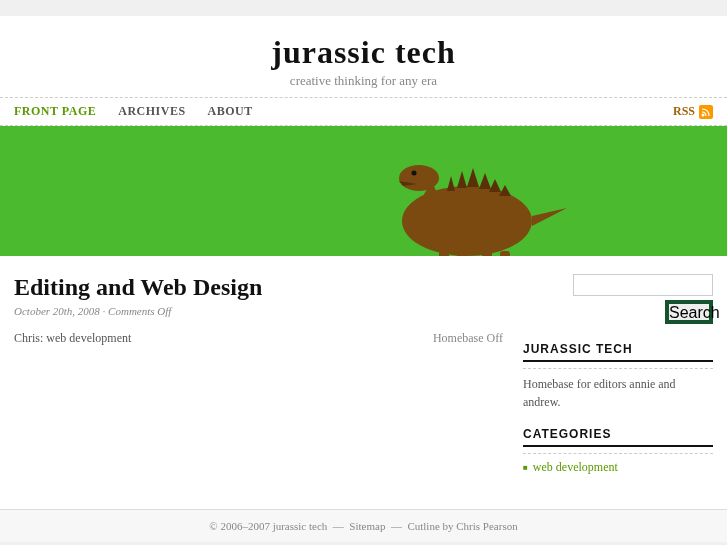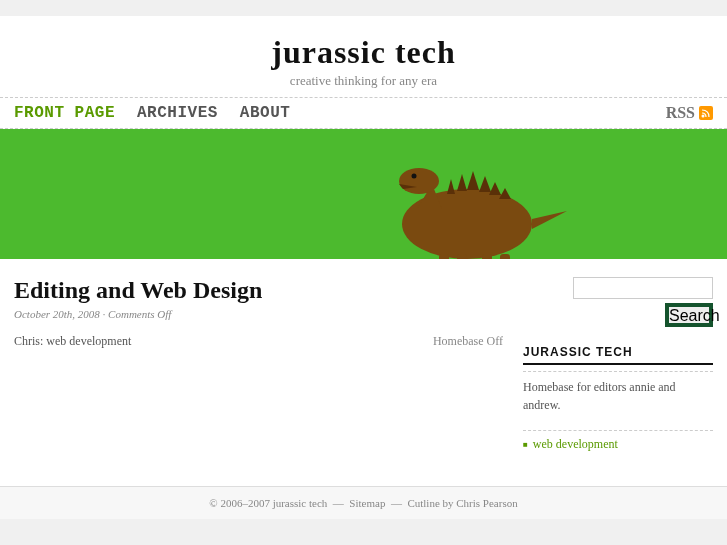--- a/index.html
+++ b/index.html
@@ -7,24 +7,24 @@
 
     #wrapper { width: 727px; margin: 16px auto; background: #fff; }
 
     
     #header { text-align: center; padding: 18px 0 8px; background: #fff; }
     #header h1 { font-size: 32px; font-weight: bold; font-family: Georgia, serif; color: #111; letter-spacing: 1px; }
     #header p { font-size: 13px; color: #888; margin-top: 2px; }
 
     
     #nav { border-top: 1px dashed #ccc; border-bottom: 1px dashed #ccc; padding: 6px 14px; display: flex; align-items: center; background: #fff; }
-    #nav a { font-size: 16px; font-weight: bold; text-decoration: none; color: #555; margin-right: 22px; text-transform: uppercase; letter-spacing: 0.5px; font-family: Liberation Mono, monospace; }
+    #nav a { font-size: 12px; font-weight: bold; text-decoration: none; color: #555; margin-right: 22px; text-transform: uppercase; letter-spacing: 0.5px; }
     #nav a.active { color: #5a9a00; }
     #nav .rss-area { margin-left: auto; display: flex; align-items: center; gap: 4px; }
-    #nav .rss-text { font-size: 16px; font-weight: bold; color: #737373; }
+    #nav .rss-text { font-size: 12px; font-weight: bold; color: #a16207; }
     .rss-icon { width: 14px; height: 14px; background: #f90; border-radius: 2px; display: inline-flex; align-items: center; justify-content: center; }
     .rss-icon svg { width: 10px; height: 10px; }
 
     
     #banner { width: 100%; height: 130px; background: #4cba2e; position: relative; overflow: hidden; }
 
     
     #dino { position: absolute; bottom: 0; right: 160px; }
 
     
@@ -133,20 +133,21 @@
         <input type="text" style="">
         <button>Search</button>
       </div>
 
       <div class="sidebar-section">
         <h3>JURASSIC TECH</h3>
         <p>Homebase for editors annie and andrew.</p>
       </div>
 
       <div class="sidebar-section">
+        <h3>CATEGORIES</h3>
         <ul>
           <li>
             <a href="#">web development</a>
           </li>
         </ul>
       </div>
     </div>
 
   </div>
 

